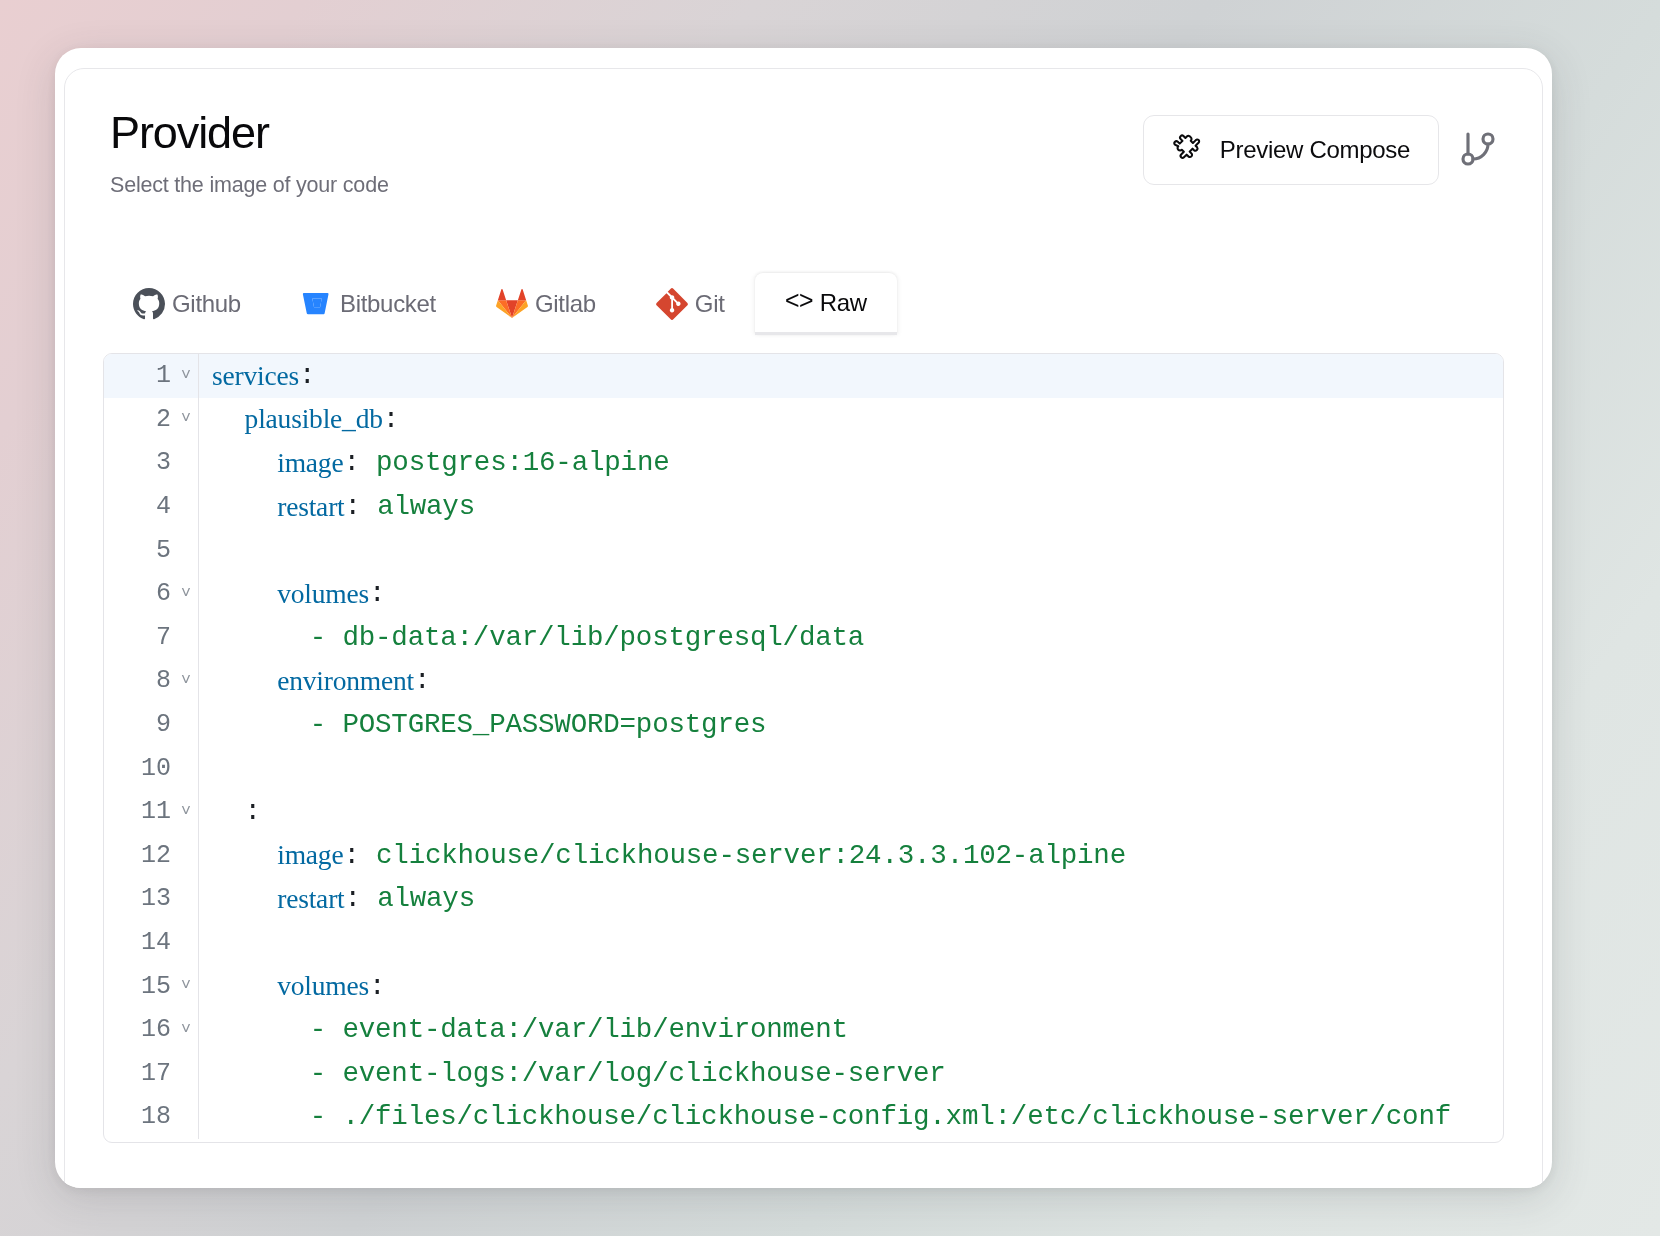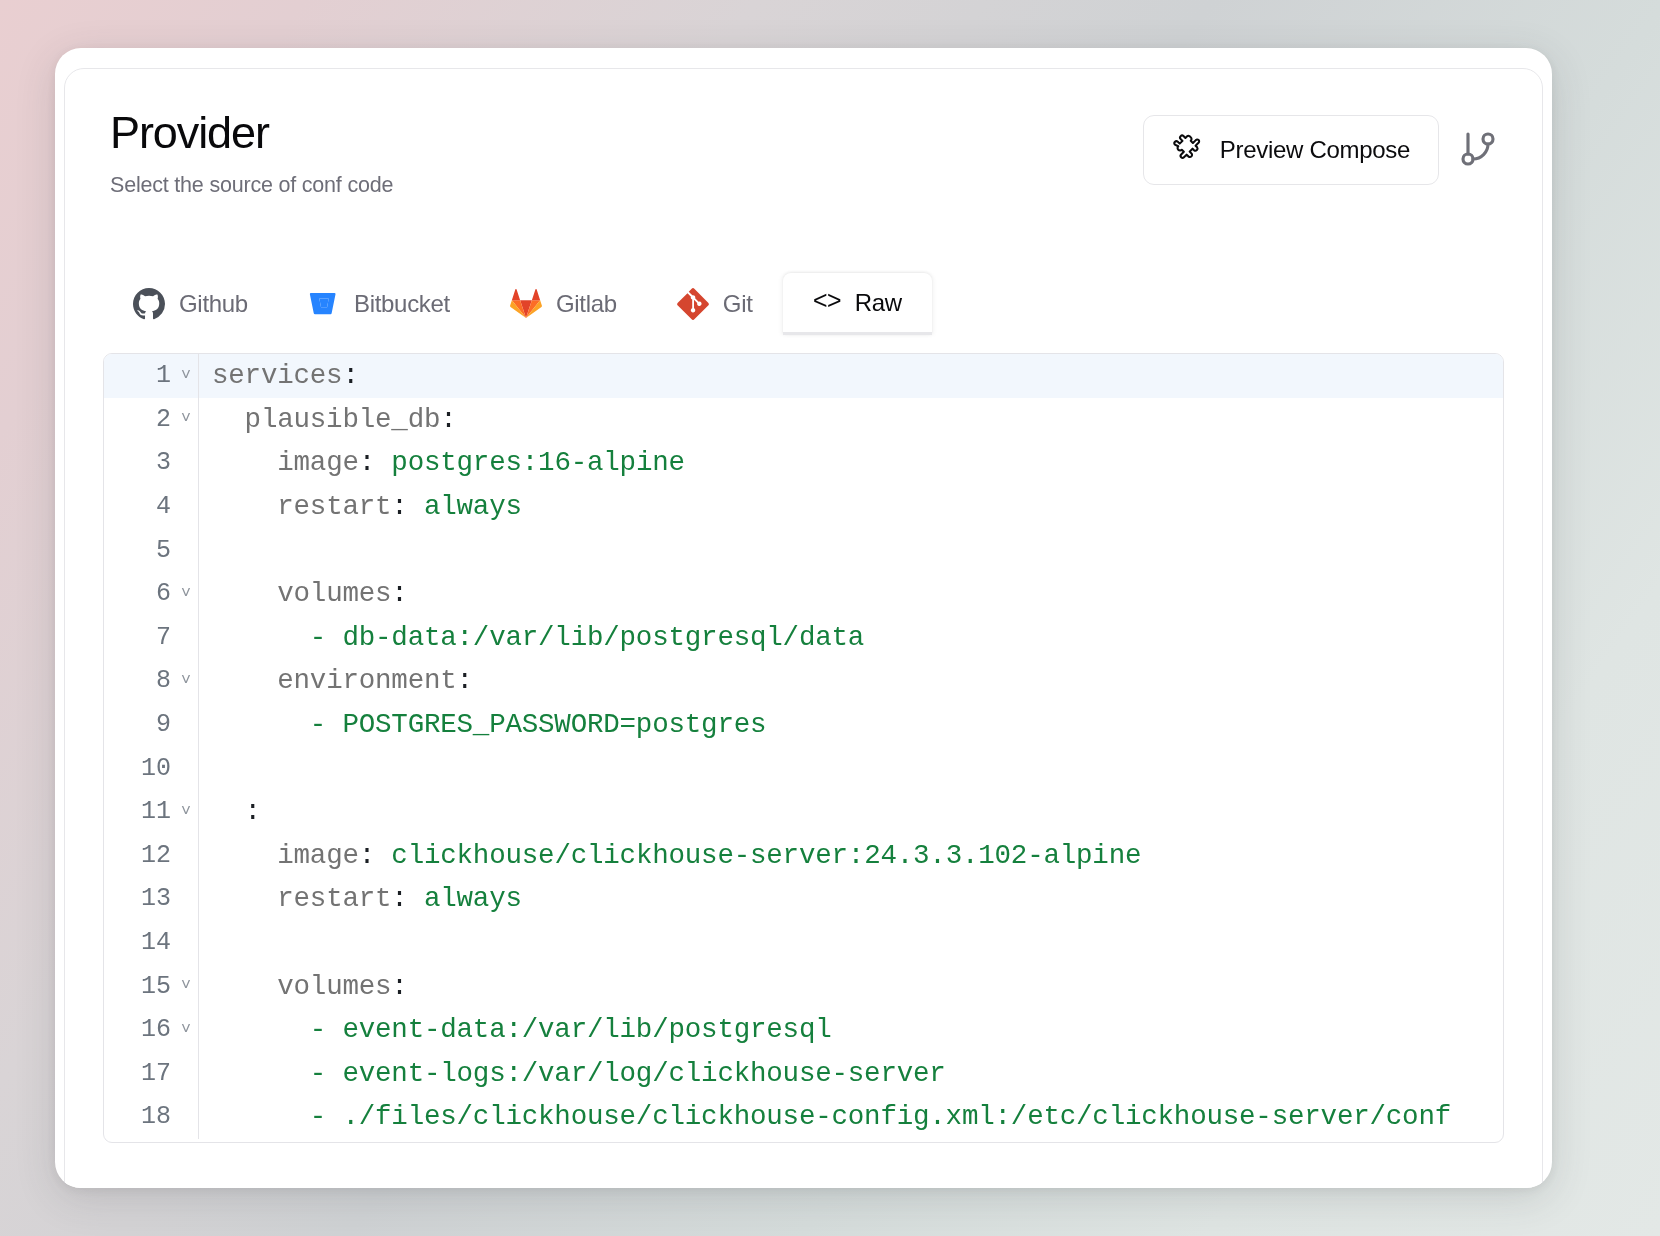--- a/index.html
+++ b/index.html
@@ -115,21 +115,21 @@
     align-items: flex-end;
     padding: 0 38px;
     margin-top: 12px;
     height: 64px;
   }
 
   .provider-tab {
     display: flex;
     align-items: center;
     justify-content: center;
-    gap: 14px;
+    gap: 7px;
     height: 62px;
     padding: 0 30px;
     font-size: 24px;
     color: #6b6b75;
     letter-spacing: -.3px;
     cursor: pointer;
     background: transparent;
     border: none;
     border-radius: 8px 8px 0 0;
     font-family: "Liberation Sans", sans-serif;
@@ -210,33 +210,33 @@
     display: flex;
     align-items: center;
     padding-left: 13px;
     font-family: "Liberation Mono", "DejaVu Sans Mono", monospace;
     font-size: 27.5px;
     color: #1b1f24;
     white-space: pre;
     letter-spacing: -.2px;
   }
 
-  .tok-key   { color: #737373; }
+  .tok-key   { color: #0369a1; font-family: Liberation Serif, serif; }
   .tok-punct { color: #1b1f24; }
   .tok-plain { color: #15803d; }
 </style>
 </head>
 <body>
 
 <div id="app-shell">
   <div id="provider-card">
 
     <div class="card-header">
       <div id="page-title">Provider</div>
-      <div id="page-subtitle">Select the source of conf code</div>
+      <div id="page-subtitle">Select the image of your code</div>
 
       <div class="header-actions">
         <button id="preview-compose-button">
           <span class="btn-icon">
             <svg width="29" height="29" viewBox="0 0 24 24" fill="none" stroke="#0b0b0d" stroke-width="1.7" stroke-linecap="round" stroke-linejoin="round">
               <path d="M15.5 3.5a2 2 0 0 1 0 3l1.8 1.8 2.2-2.2a1.6 1.6 0 1 1 2.2 2.2l-2.2 2.2 1.3 1.3a1.8 1.8 0 0 1-2.5 2.5l-1.3-1.3-2.4 2.4 1.2 1.2a1.8 1.8 0 1 1-2.5 2.5l-1.2-1.2-2.2 2.2a1.6 1.6 0 0 1-2.3-2.3l2.2-2.2-1.7-1.7a2 2 0 1 1-2.9-2.9L2.4 9.6a1.7 1.7 0 0 1 2.4-2.4l1.6 1.6 2.3-2.3L7.1 4.9a1.7 1.7 0 0 1 2.4-2.4l1.6 1.6 1.3-1.3a2 2 0 0 1 3.1.7z"></path>
             </svg>
           </span>
           <span>Preview Compose</span>
         </button>
@@ -377,21 +377,21 @@
           <div class="code-text"></div>
         </div>
         <div class="code-line">
           <div class="gutter">15</div>
           <div class="fold-slot">˅</div>
           <div class="code-text"><span class="tok-plain">    </span><span class="tok-key">volumes</span><span class="tok-punct">:</span></div>
         </div>
         <div class="code-line">
           <div class="gutter">16</div>
           <div class="fold-slot">˅</div>
-          <div class="code-text"><span class="tok-plain">      - event-data:/var/lib/postgresql</span></div>
+          <div class="code-text"><span class="tok-plain">      - event-data:/var/lib/environment</span></div>
         </div>
         <div class="code-line">
           <div class="gutter">17</div>
           <div class="fold-slot"></div>
           <div class="code-text"><span class="tok-plain">      - event-logs:/var/log/clickhouse-server</span></div>
         </div>
         <div class="code-line">
           <div class="gutter">18</div>
           <div class="fold-slot"></div>
           <div class="code-text"><span class="tok-plain">      - ./files/clickhouse/clickhouse-config.xml:/etc/clickhouse-server/conf</span></div>

